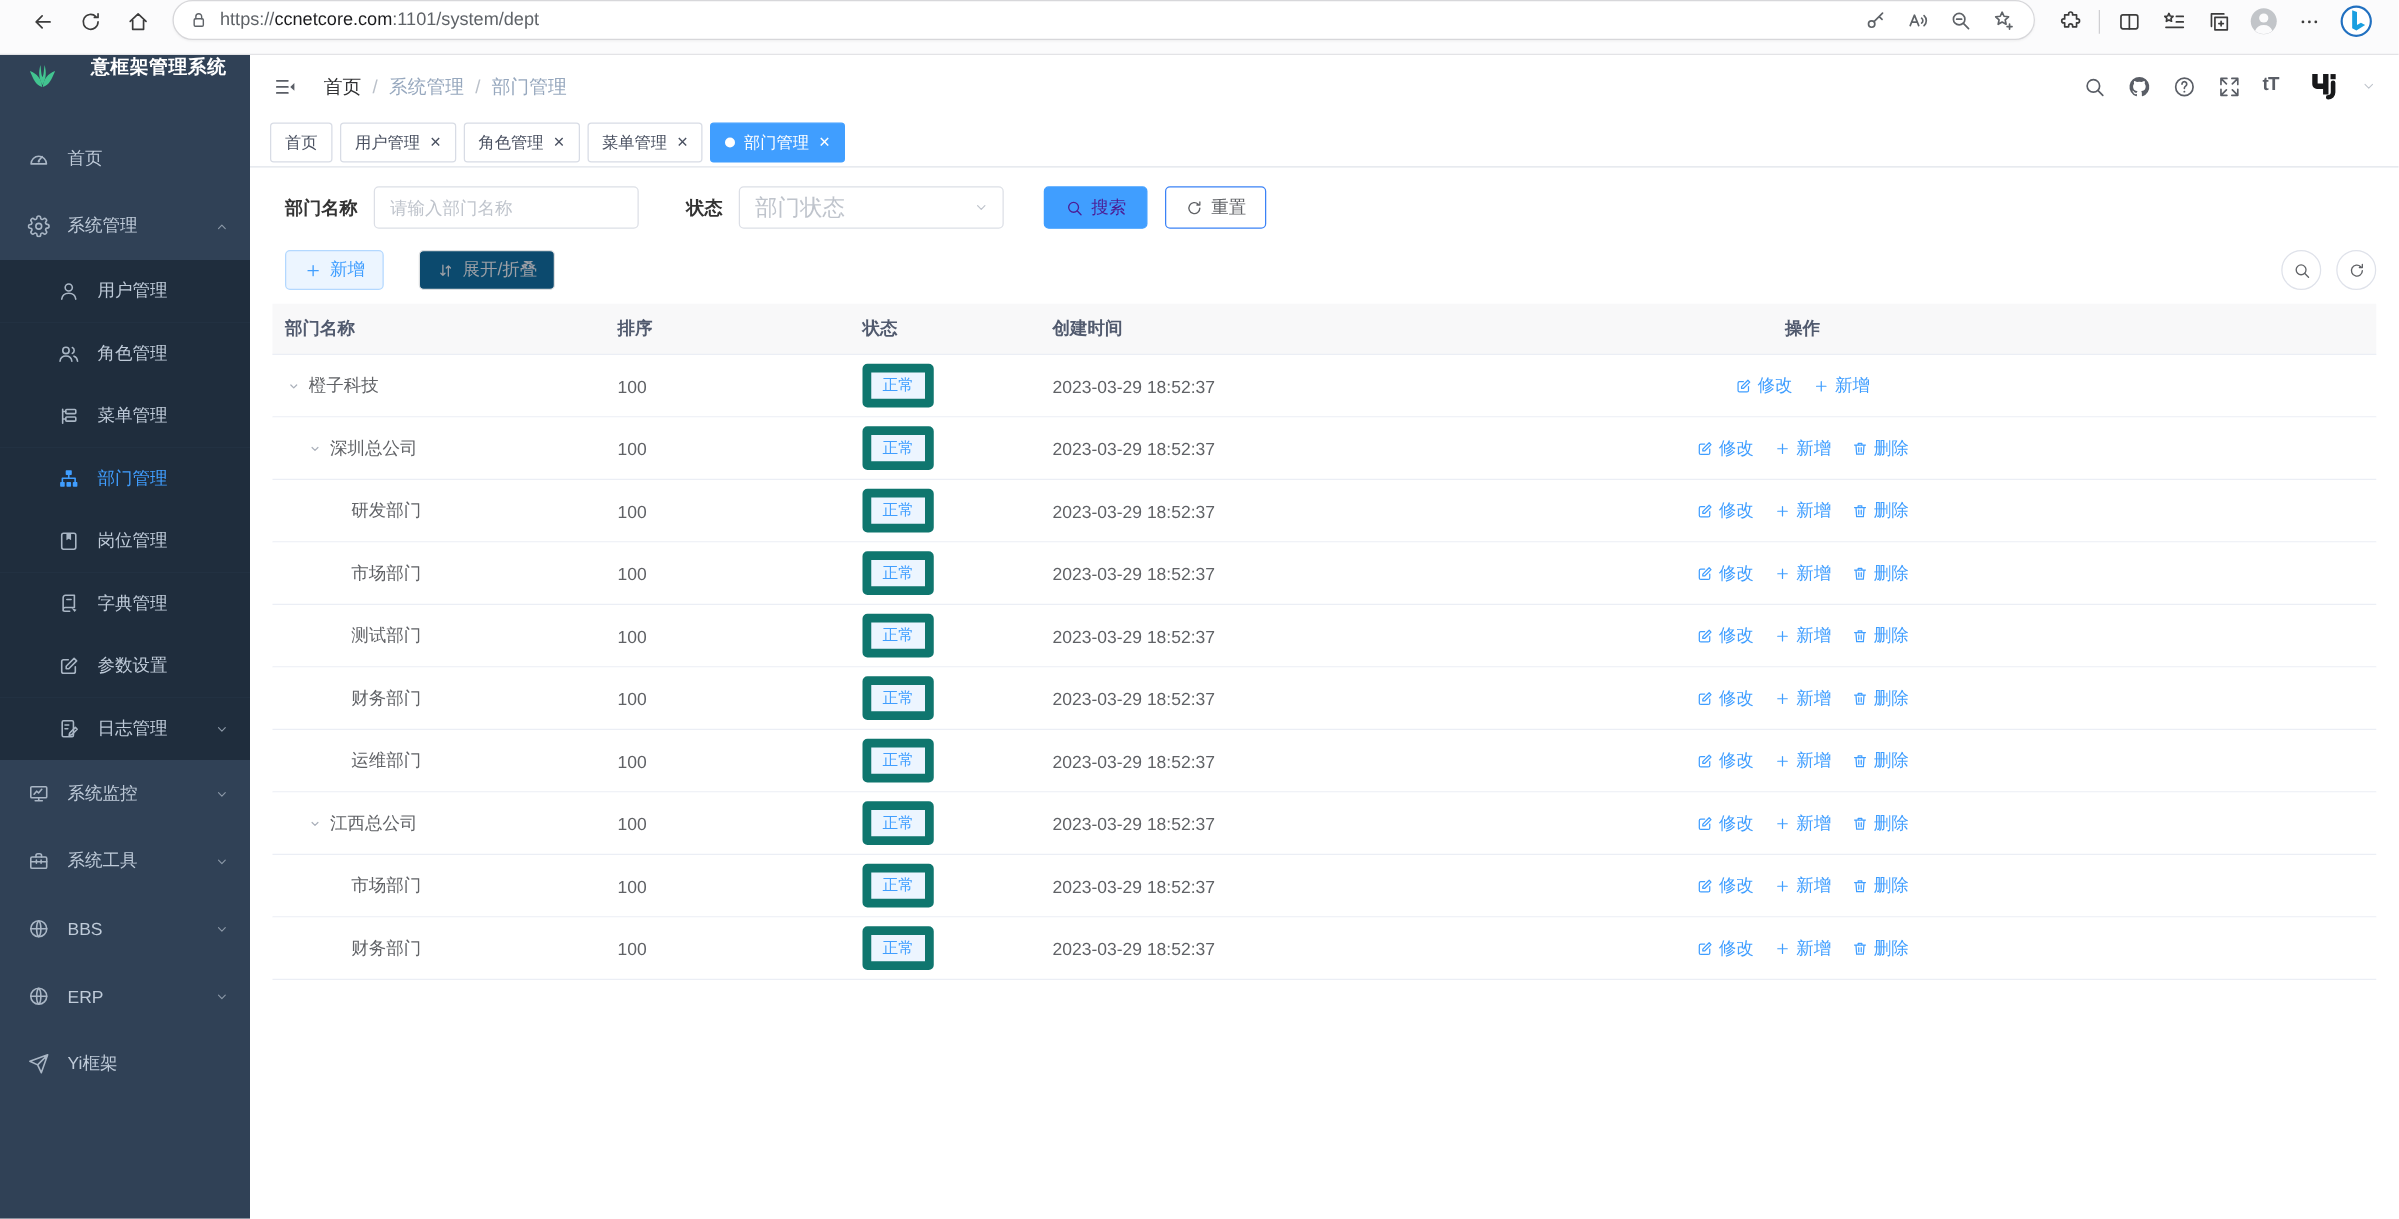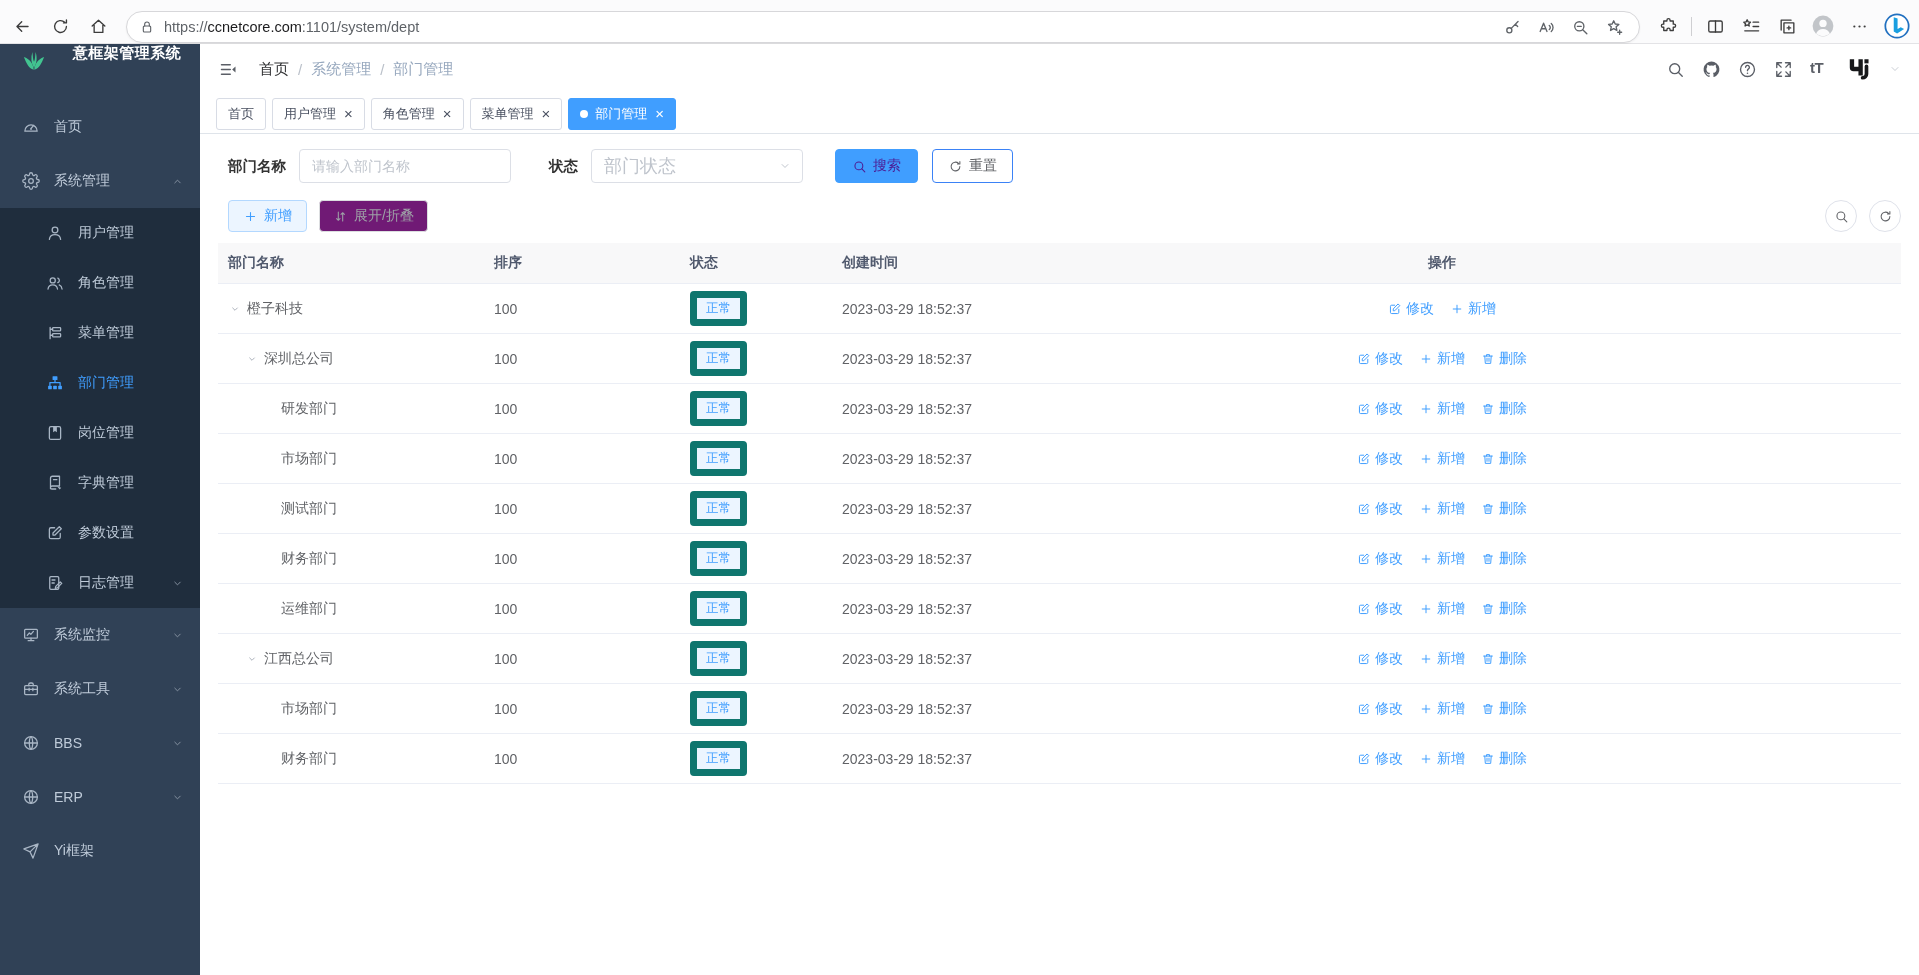--- a/index.html
+++ b/index.html
@@ -9,21 +9,21 @@
   .ic svg{width:100%;height:100%;display:block}
   .ic svg *{fill:none;stroke:currentColor;stroke-width:1.7;stroke-linecap:round;stroke-linejoin:round}
   .ic svg .fill{fill:currentColor;stroke:none}
   .b12{width:12px;height:12px}.b14{width:14px;height:14px}.b15{width:15px;height:15px}
   .b16{width:16px;height:16px}.b19{width:19px;height:19px}.b20{width:21px;height:21px}
   .b26{width:26px;height:26px}.b27{width:28px;height:28px}
   .dim{color:#5f6368}.dim2{color:#bfc4cc}
 
   
   .browser-bar{height:43px;background:#fbfbfc;border-bottom:1px solid #e3e3e6;
-               display:flex;align-items:flex-end;padding:0 4px;gap:2px}
+               display:flex;align-items:flex-start;padding:0 16px;gap:2px}
   .bbtn{border:none;background:transparent;width:36px;height:34px;display:flex;
         align-items:center;justify-content:center;color:#3c3c3c;padding:0;cursor:pointer}
   .url-pill{flex:1;height:30px;background:#fff;border:1px solid #d7d7da;border-radius:16px;
             display:flex;align-items:center;padding:0 8px 0 12px;margin:0 8px;
             box-shadow:0 1px 2px rgba(0,0,0,.05)}
   .url{flex:1;font-size:14.5px;margin-left:9px;white-space:nowrap;overflow:hidden}
   .u-dim{color:#5f6368}.u-host{color:#1c1c1e}
   .iconrow{display:flex;align-items:center}
   .pbtn{border:none;background:transparent;width:34px;height:30px;display:flex;
         align-items:center;justify-content:center;color:#3c3c3c;padding:0;cursor:pointer}
@@ -76,22 +76,22 @@
   .f-select{width:212px;height:34px;box-sizing:border-box;border:1px solid #dcdfe6;border-radius:4px;
             display:flex;align-items:center;padding:0 10px 0 12px;cursor:pointer;background:#fff}
   .sel-ph{flex:1;color:#bfc4cc;font-size:18px}
   .ml38{margin-left:38px}.ml32{margin-left:32px}.ml14{margin-left:14px}
   .btn{display:inline-flex;align-items:center;gap:6px;border-radius:4px;font-size:14px;
        cursor:pointer;font-family:"Liberation Sans","DejaVu Sans",sans-serif}
   .btn-search{height:34px;padding:0 16px;background:#409eff;border:1px solid #409eff;color:#4c1d95}
   .btn-reset{height:34px;padding:0 15px;background:#fff;border:1px solid #3b82f6;color:#606266}
   .toolbar-row{display:flex;align-items:center;margin:17px 0 0 10px}
   .btn-add{height:32px;padding:0 14px;background:#ecf5ff;border:1px solid #b3d8ff;color:#409eff}
-  .btn-expand{height:32px;padding:0 13px;background:#701a75;border:1px solid #dcdee0;
-              color:#9da0a6;margin-left:12px}
+  .btn-expand{height:32px;padding:0 13px;background:#0c4a6e;border:1px solid #dcdee0;
+              color:#9da0a6;margin-left:28px}
   .tb-right{margin-left:auto;display:flex;gap:12px}
   .cbtn{width:32px;height:32px;border-radius:50%;border:1px solid #dfe2ea;background:#fff;
         color:#606266;display:flex;align-items:center;justify-content:center;cursor:pointer;padding:0}
 
   
   .table{margin-top:11px;font-size:14px}
   .thead{display:flex;background:#f8f8f9;height:40px;align-items:center;
          color:#515a6e;font-weight:700;border-bottom:1px solid #ebeef5}
   .trow{display:flex;height:49px;align-items:center;border-bottom:1px solid #ebeef5;background:#fff}
   .cell{box-sizing:border-box;display:flex;align-items:center}

